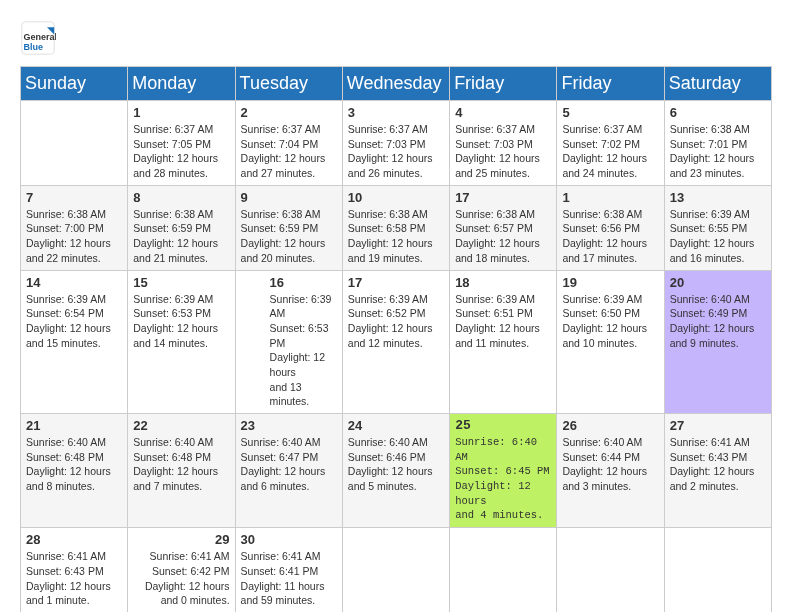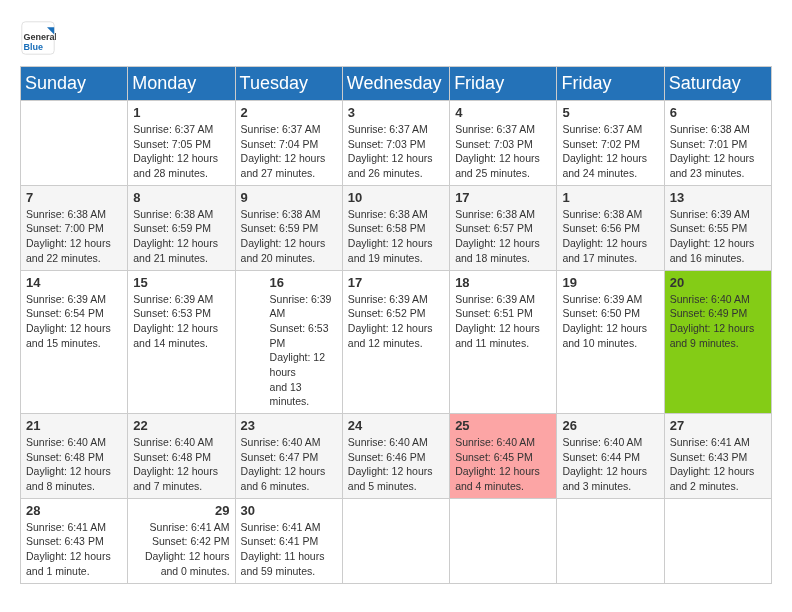--- a/index.html
+++ b/index.html
@@ -193,21 +193,21 @@
           <div class="day-info">Sunrise: 6:39 AM<br>Sunset: 6:52 PM<br>Daylight: 12 hours<br>and 12 minutes.</div>
         </td>
         <td style="background: rgb(255, 255, 255); margin-top: 24px;">
           <span class="day-num">18</span>
           <div class="day-info">Sunrise: 6:39 AM<br>Sunset: 6:51 PM<br>Daylight: 12 hours<br>and 11 minutes.</div>
         </td>
         <td style="background: rgb(255, 255, 255);">
           <span class="day-num">19</span>
           <div class="day-info">Sunrise: 6:39 AM<br>Sunset: 6:50 PM<br>Daylight: 12 hours<br>and 10 minutes.</div>
         </td>
-        <td style="background: #84cc16;">
+        <td style="background: #c4b5fd;">
           <span class="day-num">20</span>
           <div class="day-info">Sunrise: 6:40 AM<br>Sunset: 6:49 PM<br>Daylight: 12 hours<br>and 9 minutes.</div>
         </td>
       </tr>
       <tr>
         <td style="background: rgb(245, 245, 245);">
           <span class="day-num">21</span>
           <div class="day-info">Sunrise: 6:40 AM<br>Sunset: 6:48 PM<br>Daylight: 12 hours<br>and 8 minutes.</div>
         </td>
         <td style="background: rgb(245, 245, 245);">
@@ -215,21 +215,21 @@
           <div class="day-info">Sunrise: 6:40 AM<br>Sunset: 6:48 PM<br>Daylight: 12 hours<br>and 7 minutes.</div>
         </td>
         <td style="background: rgb(245, 245, 245);">
           <span class="day-num">23</span>
           <div class="day-info">Sunrise: 6:40 AM<br>Sunset: 6:47 PM<br>Daylight: 12 hours<br>and 6 minutes.</div>
         </td>
         <td style="background: rgb(245, 245, 245);">
           <span class="day-num">24</span>
           <div class="day-info">Sunrise: 6:40 AM<br>Sunset: 6:46 PM<br>Daylight: 12 hours<br>and 5 minutes.</div>
         </td>
-        <td style="background: #fca5a5;">
+        <td style="background: #bef264; font-family: Liberation Mono, monospace;">
           <span class="day-num">25</span>
           <div class="day-info">Sunrise: 6:40 AM<br>Sunset: 6:45 PM<br>Daylight: 12 hours<br>and 4 minutes.</div>
         </td>
         <td style="background: rgb(245, 245, 245);">
           <span class="day-num">26</span>
           <div class="day-info">Sunrise: 6:40 AM<br>Sunset: 6:44 PM<br>Daylight: 12 hours<br>and 3 minutes.</div>
         </td>
         <td style="background: rgb(245, 245, 245);">
           <span class="day-num">27</span>
           <div class="day-info">Sunrise: 6:41 AM<br>Sunset: 6:43 PM<br>Daylight: 12 hours<br>and 2 minutes.</div>

